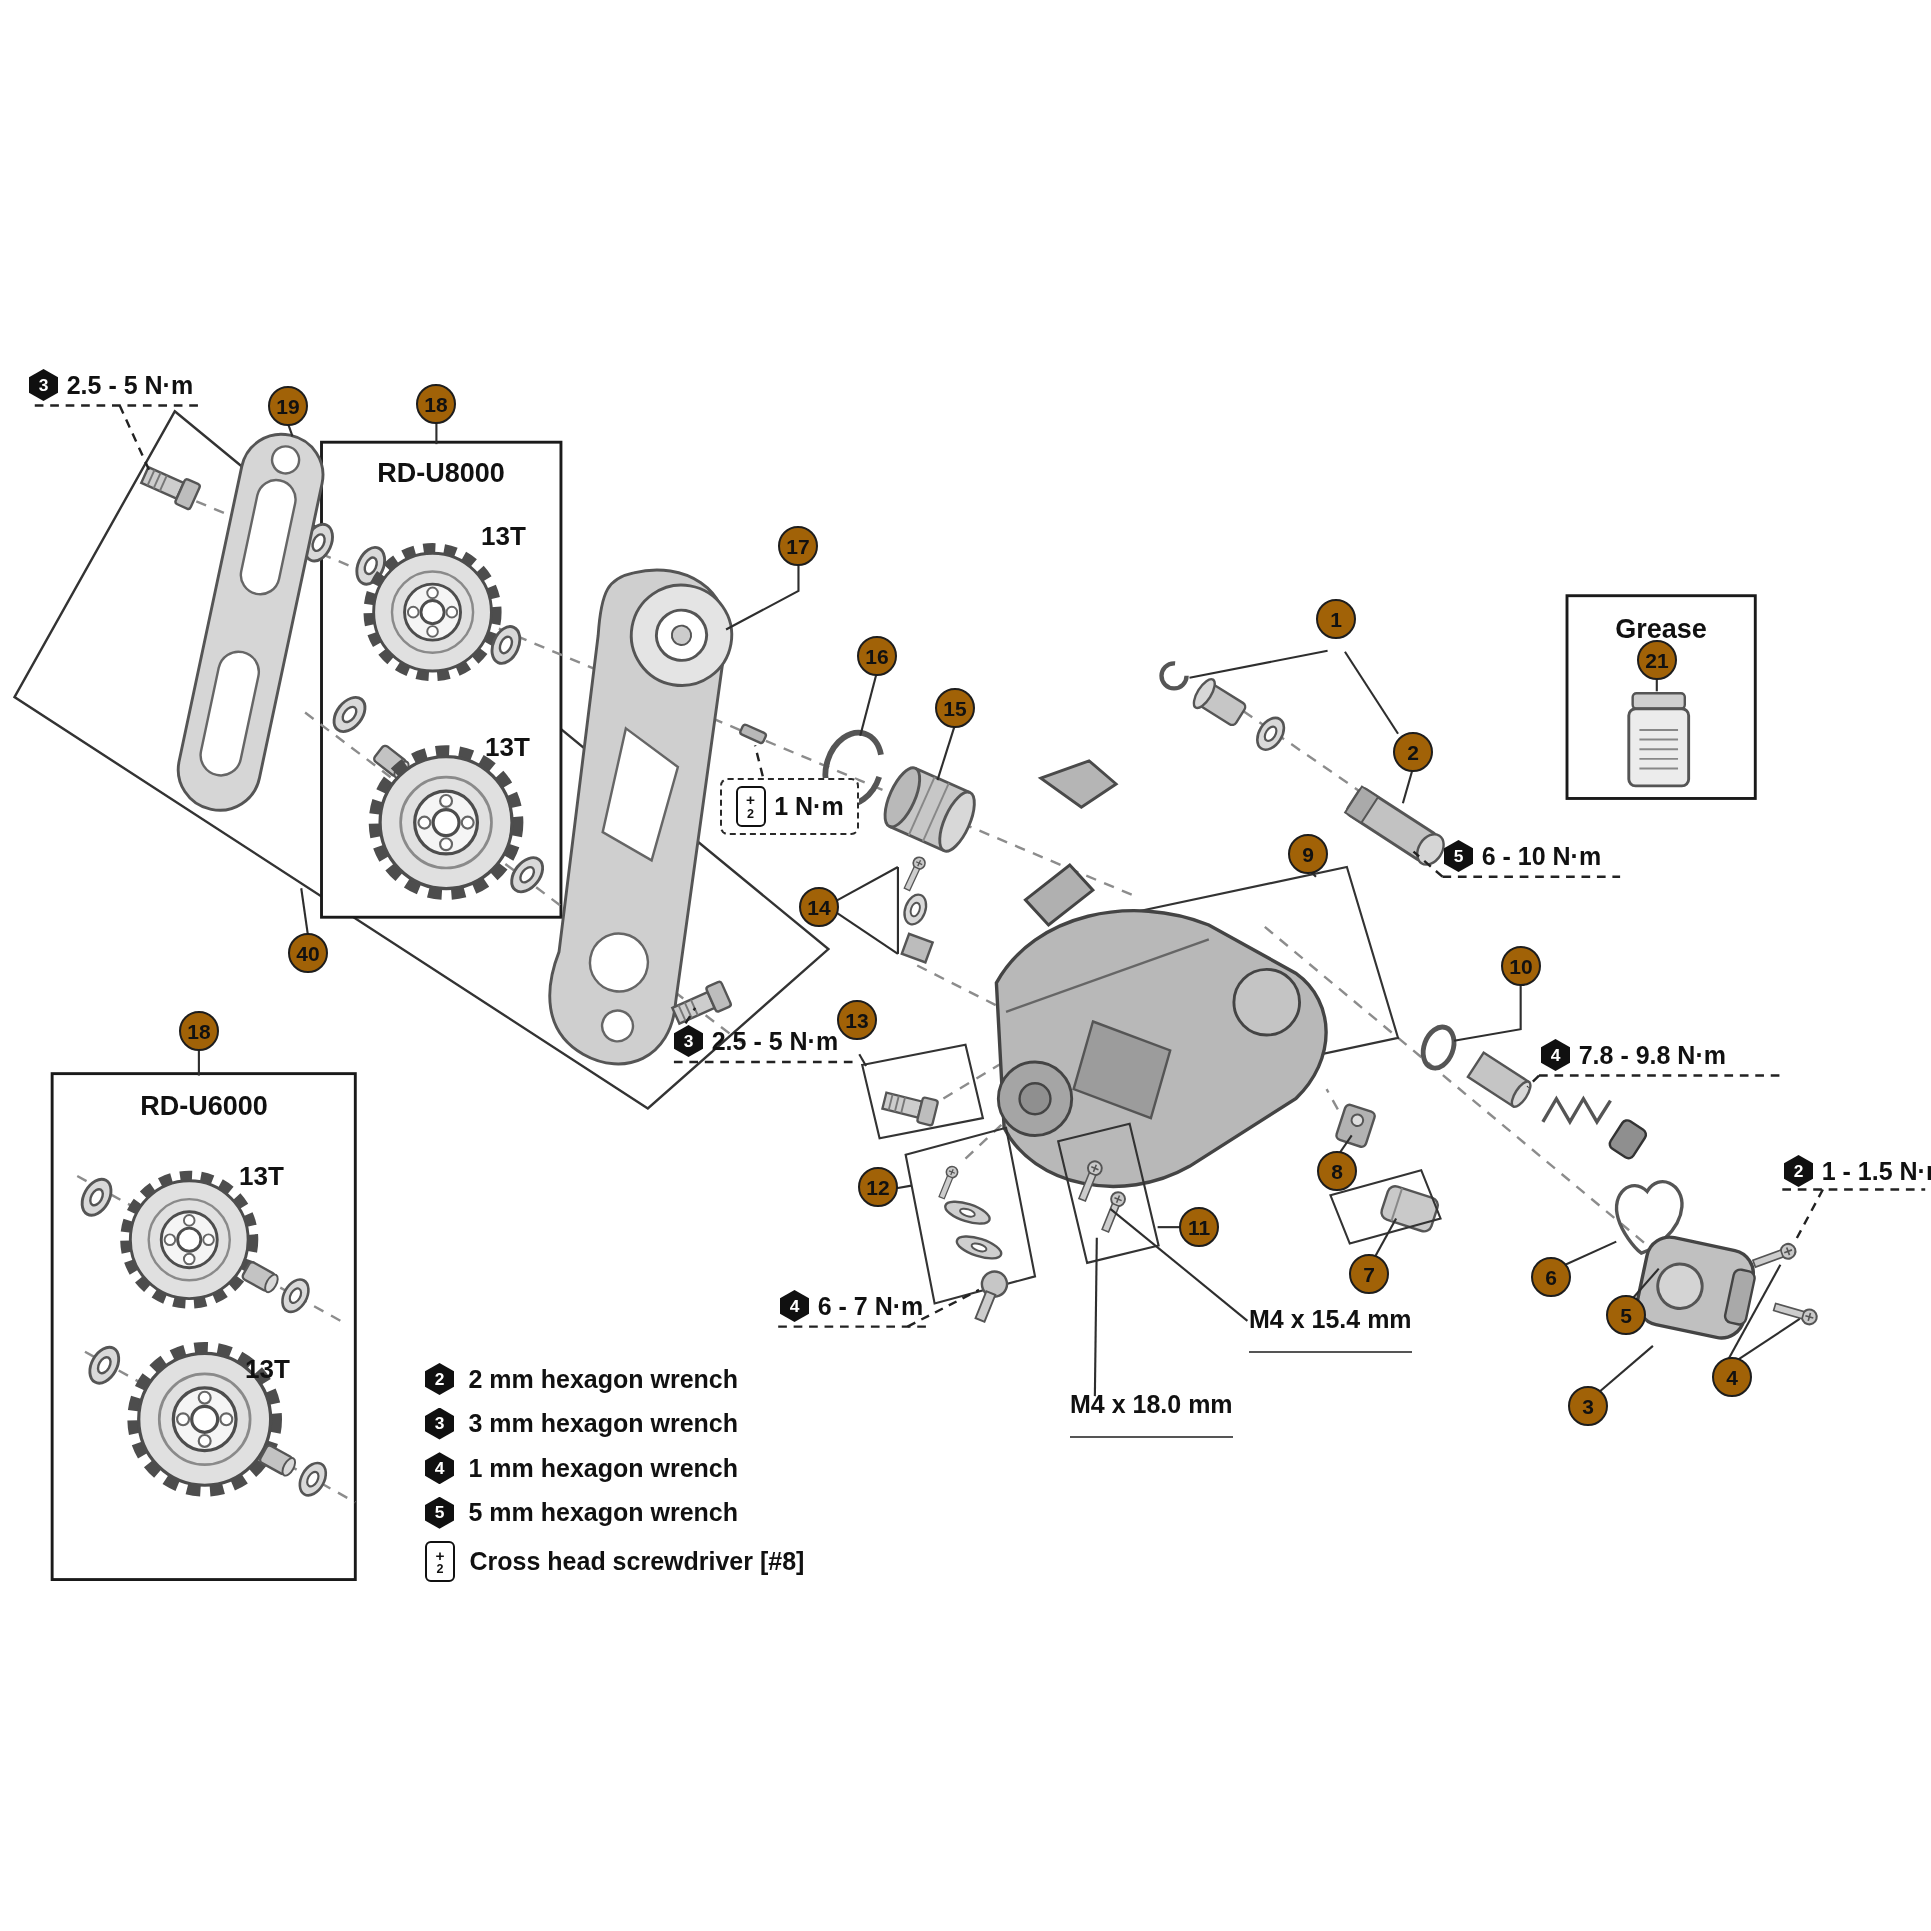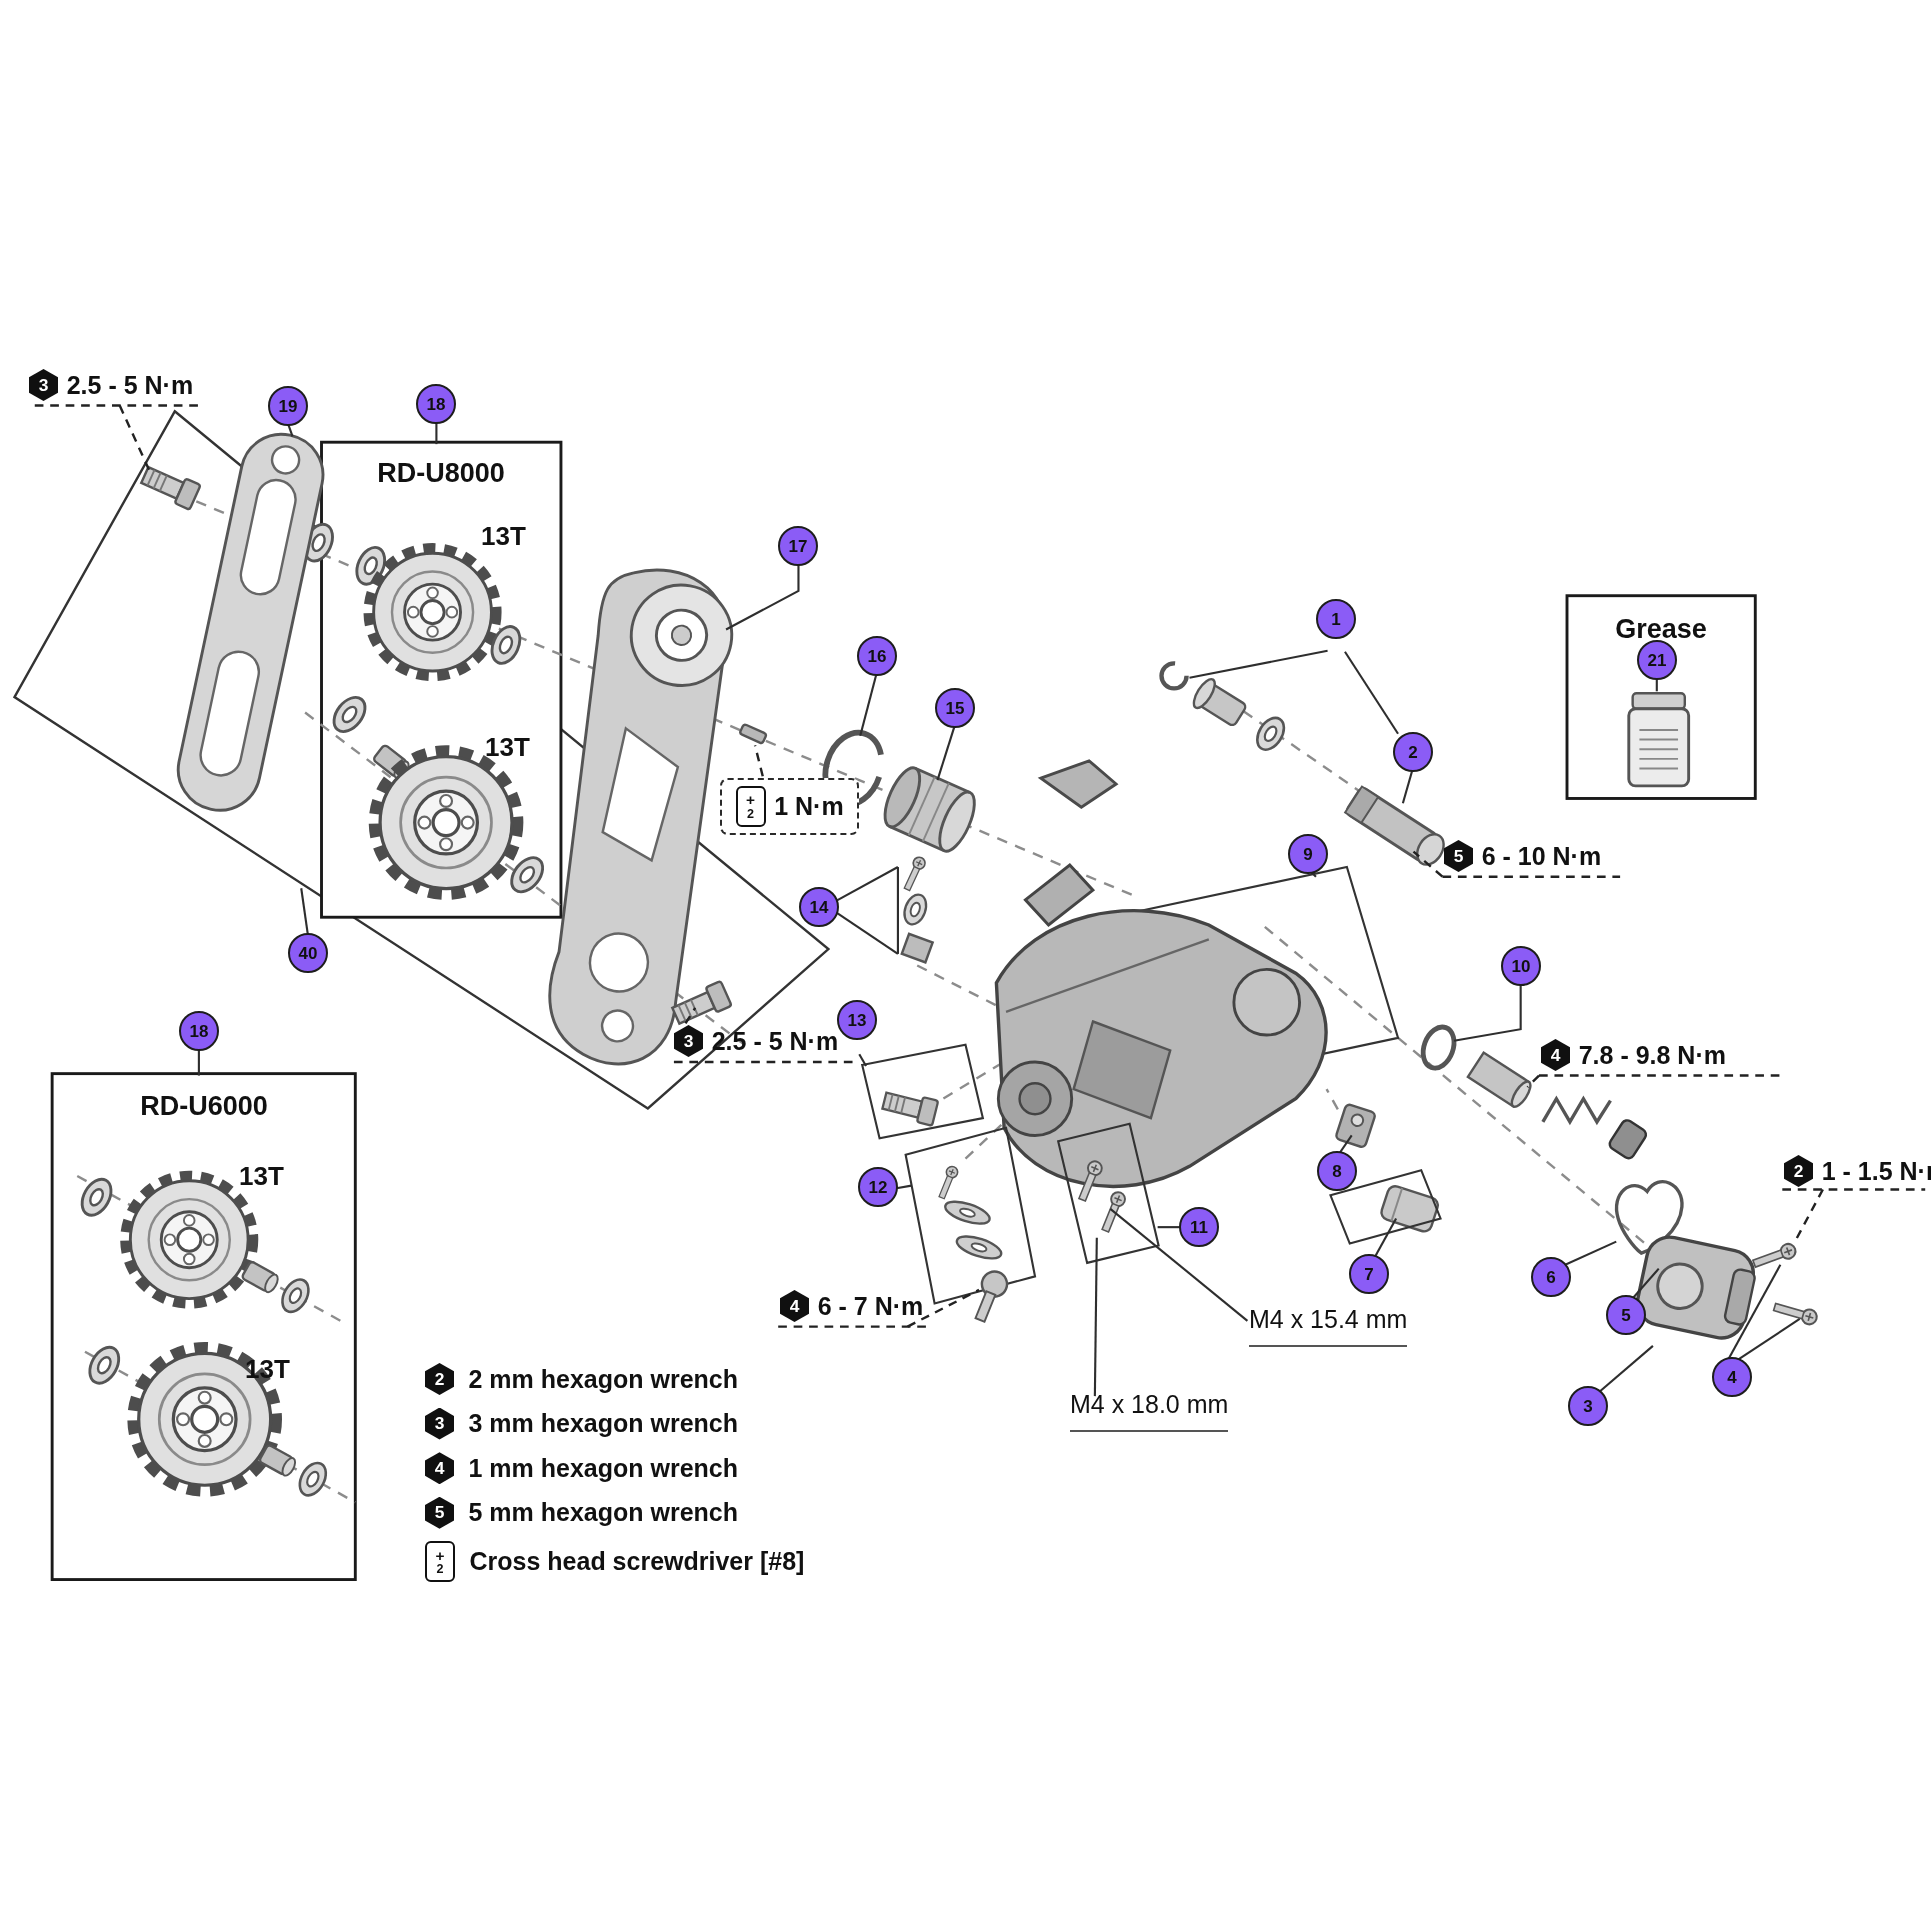--- a/index.html
+++ b/index.html
@@ -1,30 +1,30 @@
 <!DOCTYPE html>
 <html><head>
 <meta charset="utf-8">
 <style>
   html,body{margin:0;padding:0;background:#fff;font-family:"Liberation Sans",sans-serif;color:#111;}
   .stage{position:relative;width:1931px;height:1931px;background:#fff;overflow:hidden;}
   .art{position:absolute;left:0;top:0;}
-  .co{position:absolute;width:36px;height:36px;border:2.9px solid #1d1d1d;border-radius:50%;background:#8b5cf6;
-      display:flex;align-items:center;justify-content:center;font-size:17px;font-weight:700;line-height:1;
+  .co{position:absolute;width:36px;height:36px;border:2.9px solid #1d1d1d;border-radius:50%;background:#a16207;
+      display:flex;align-items:center;justify-content:center;font-size:21px;font-weight:700;line-height:1;
       transform:translate(-50%,-50%);z-index:5;}
   .torque{position:absolute;display:flex;align-items:center;gap:8.7px;font-weight:700;font-size:25px;white-space:nowrap;z-index:5;}
   .hex{width:29px;height:32px;background:#101010;color:#fff;
        clip-path:polygon(50% 0,100% 26%,100% 74%,50% 100%,0 74%,0 26%);
        display:flex;align-items:center;justify-content:center;font-size:17.4px;font-weight:700;flex:none;}
   .ph{width:26px;height:37px;border:2.9px solid #101010;border-radius:5.8px;background:#fff;
       display:flex;flex-direction:column;align-items:center;justify-content:center;line-height:1;flex:none;}
   .ph-cross{font-size:15.4px;font-weight:700;}
   .ph-num{font-size:12.6px;font-weight:700;}
   .dashedbox{border:2.9px dashed #2a2a2a;border-radius:7.7px;padding:5.8px 13.5px;background:#fff;}
-  .dim{position:absolute;font-size:25px;font-weight:400;border-bottom:2.9px solid #555;padding-bottom:11px;white-space:nowrap;z-index:5;}
+  .dim{position:absolute;font-size:25px;font-weight:700;border-bottom:2.9px solid #555;padding-bottom:17px;white-space:nowrap;z-index:5;}
   .boxtitle{position:absolute;transform:translate(-50%,0);font-size:27px;font-weight:700;white-space:nowrap;z-index:5;}
   .t13{position:absolute;font-size:26px;font-weight:700;z-index:5;}
   .legend{position:absolute;left:425px;top:1363px;display:flex;flex-direction:column;gap:12.6px;z-index:5;}
   .lrow{display:flex;align-items:center;gap:14.5px;font-size:25px;font-weight:700;white-space:nowrap;}
 </style>
 </head>
 <body>
 
 <div class="stage">
 

